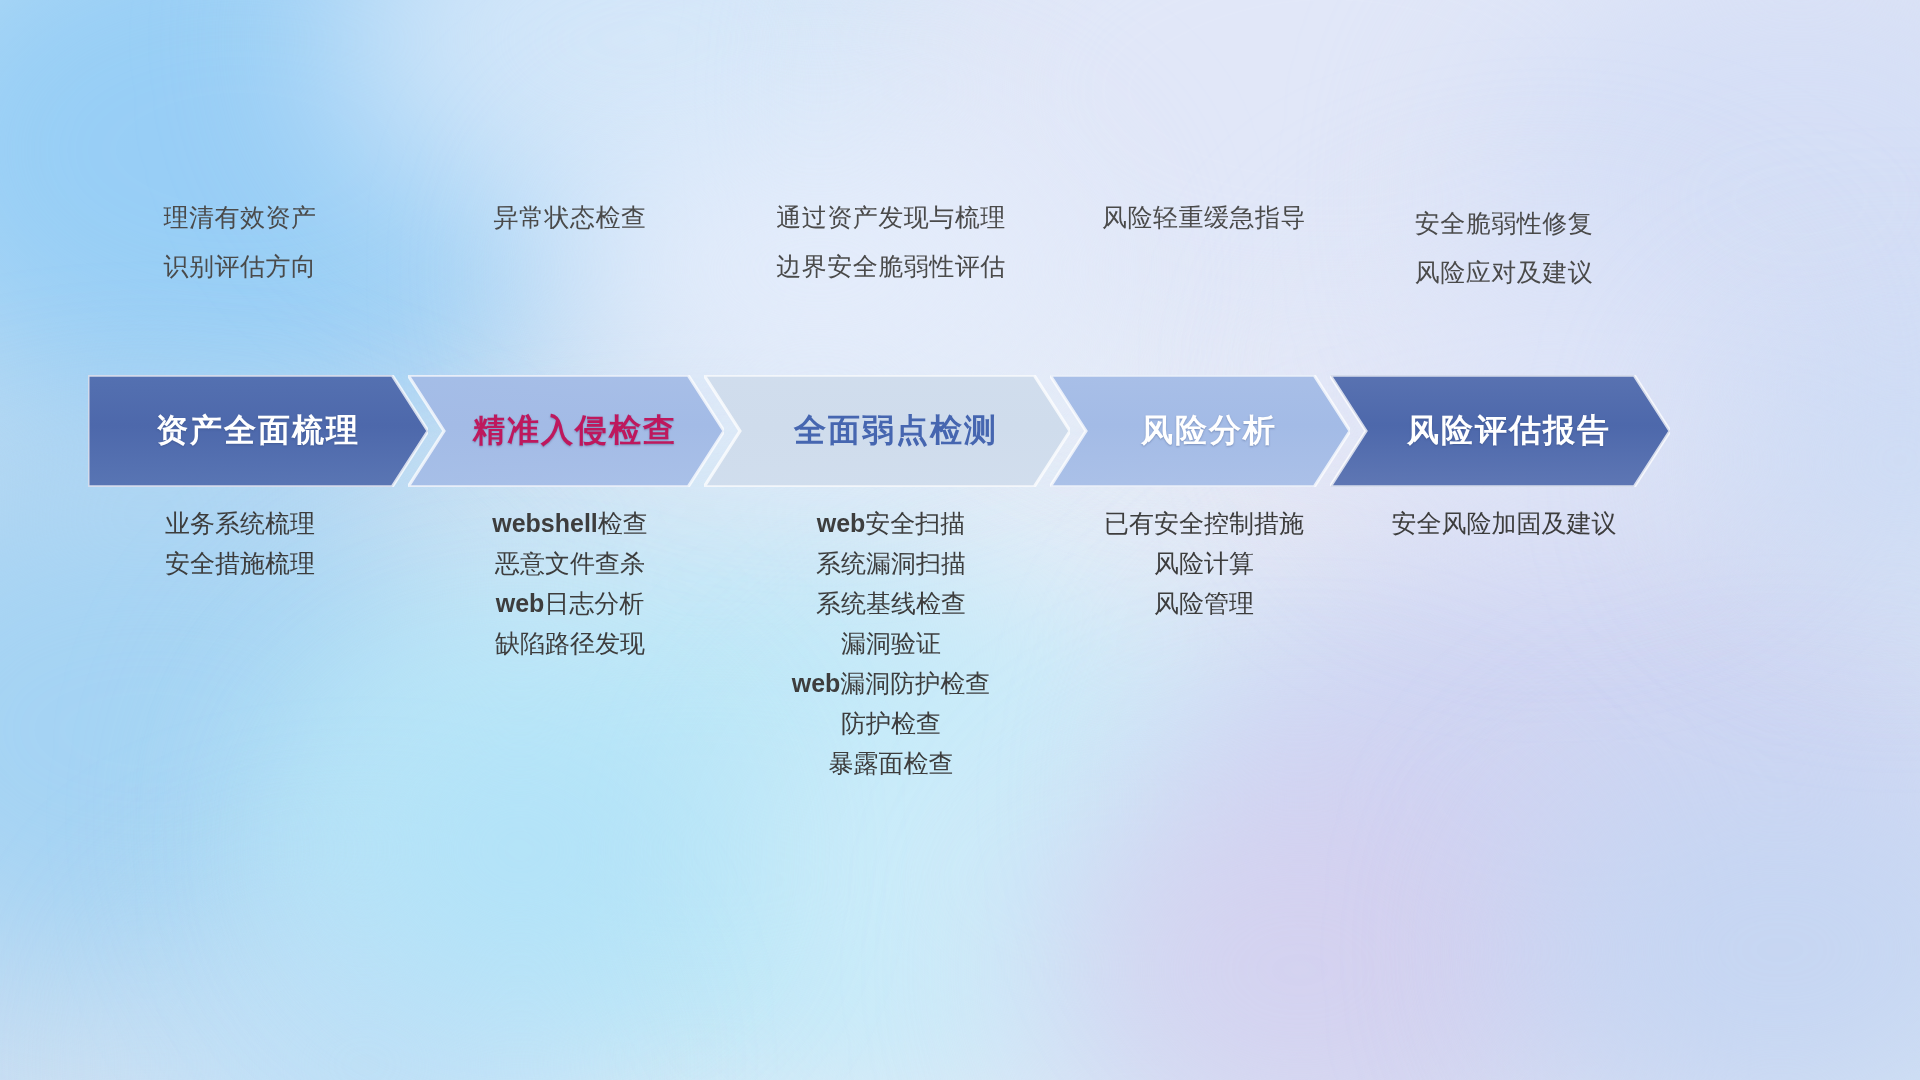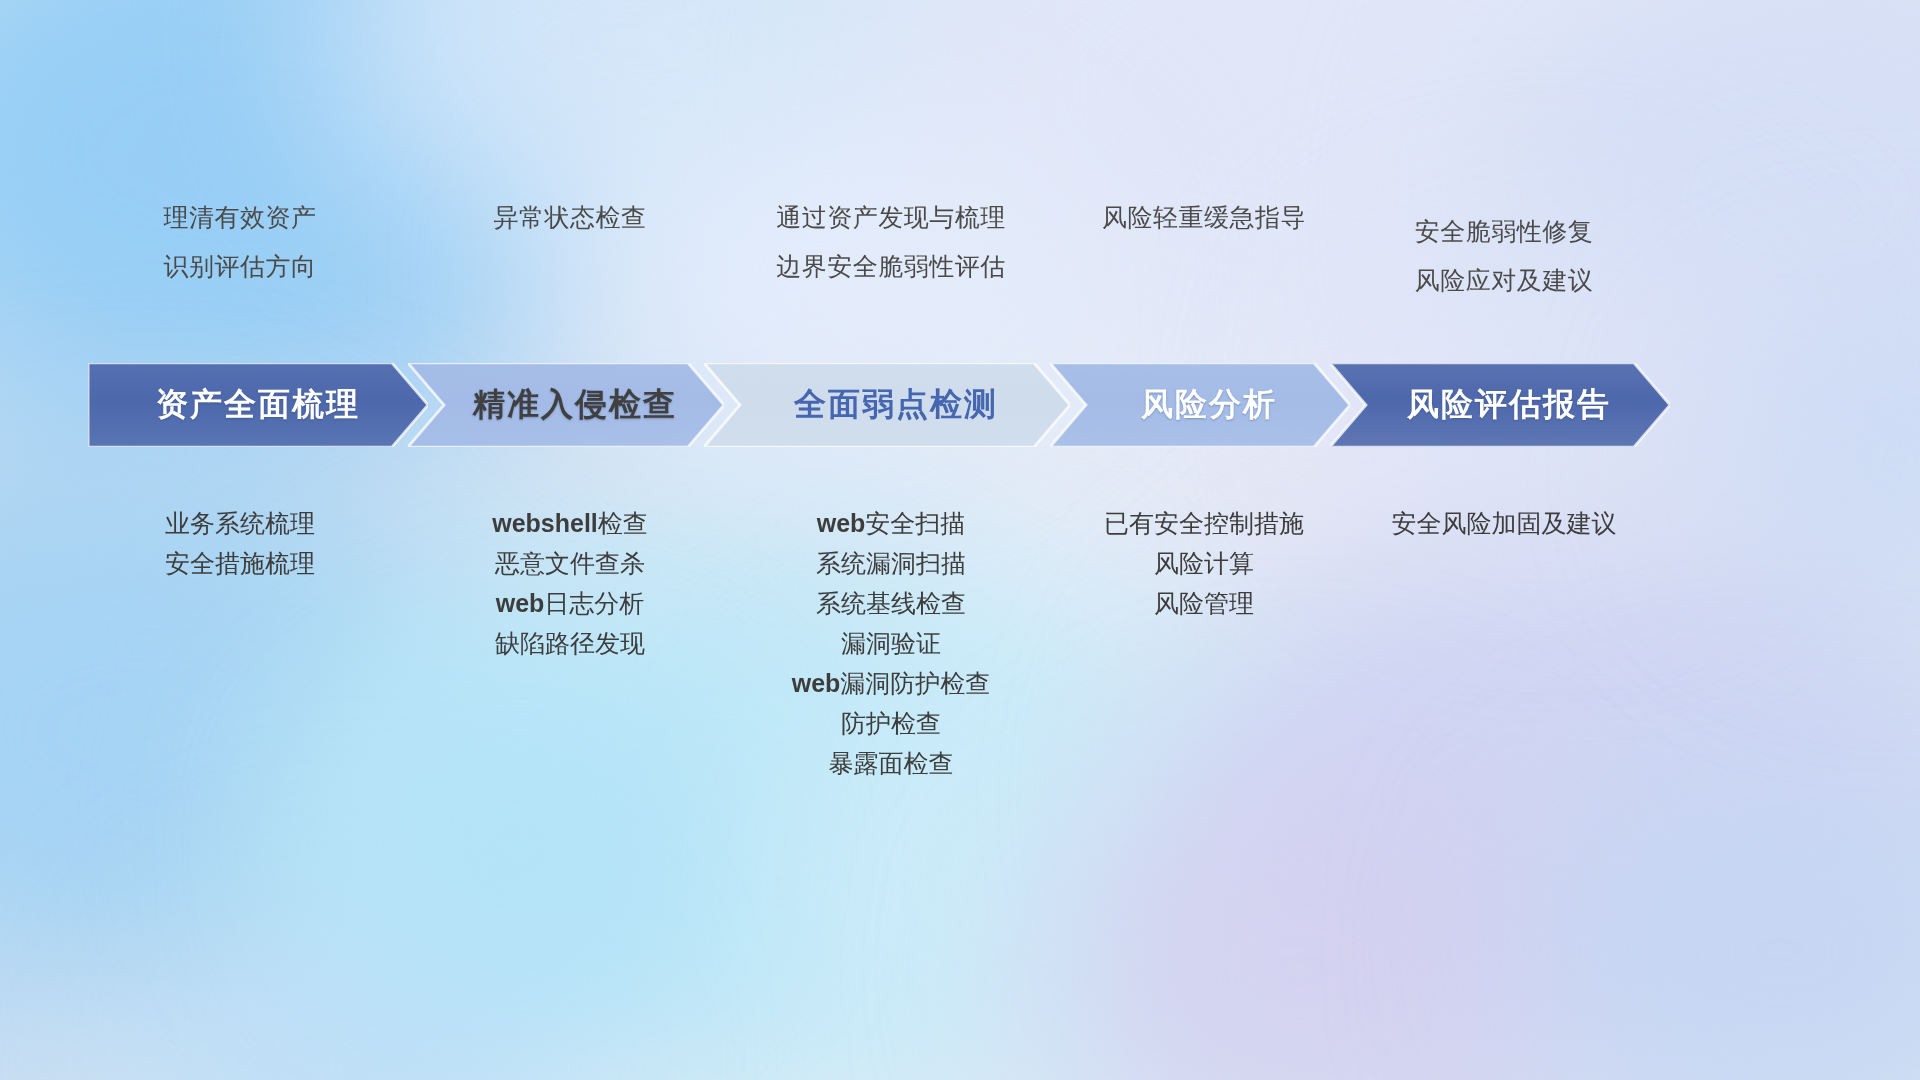--- a/index.html
+++ b/index.html
@@ -40,21 +40,21 @@
 
   .top-list{position:absolute;top:0;width:100%;}
   .top-line{
     font-size:25px;color:#4a4a4a;line-height:49px;white-space:nowrap;
     letter-spacing:.5px;
   }
 
   
   #band{position:absolute;left:88px;top:363px;width:1740px;height:98px;}
   .arrow{
-    position:absolute;top:0;height:84px;
+    position:absolute;top:12px;height:112px;
     display:flex;align-items:center;justify-content:center;
     box-sizing:border-box;
   }
   .arrow .lbl{
     font-size:32px;font-weight:bold;letter-spacing:2px;white-space:nowrap;
     position:relative;z-index:3;
   }
   .arrow .shape{position:absolute;inset:0;z-index:1;}
   .arrow .shape svg{width:100%;height:100%;display:block;}
 
@@ -116,21 +116,21 @@
             <defs>
               <linearGradient id="g1" x1="0" y1="0" x2="0" y2="1">
                 <stop offset="0%" stop-color="#a3bbe6" stop-opacity="0.92"></stop>
                 <stop offset="45%" stop-color="#a3bbe6"></stop>
                 <stop offset="100%" stop-color="#a3bbe6" stop-opacity="0.88"></stop>
               </linearGradient>
             </defs>
             <polygon points="0,0 280,0 316,49 280,98 0,98 36,49" fill="url(#g1)" stroke="rgba(255,255,255,0.75)" stroke-width="3"></polygon>
           </svg>
         </div>
-        <span class="lbl" style="color: #404040; text-shadow: rgba(40, 60, 110, 0.35) 0px 1px 2px; margin-left: 18px; text-align: center;">精准入侵检查</span>
+        <span class="lbl" style="color: #be185d; text-shadow: rgba(40, 60, 110, 0.35) 0px 1px 2px; margin-left: 18px; text-align: center;">精准入侵检查</span>
       </div>
       <div class="arrow" style="left: 616px; width: 366px;">
         <div class="shape">
           <svg viewBox="0 0 366 98" preserveAspectRatio="none">
             <defs>
               <linearGradient id="g2" x1="0" y1="0" x2="0" y2="1">
                 <stop offset="0%" stop-color="#cfdcec" stop-opacity="0.92"></stop>
                 <stop offset="45%" stop-color="#cfdcec"></stop>
                 <stop offset="100%" stop-color="#cfdcec" stop-opacity="0.88"></stop>
               </linearGradient>
@@ -212,21 +212,21 @@
         <div class="top-list" style="top: 193px;">
           <div class="top-line">风险轻重缓急指导</div>
         </div>
         <div class="bot-list" style="top: 503px;">
           <div class="bot-line">已有安全控制措施</div>
           <div class="bot-line">风险计算</div>
           <div class="bot-line">风险管理</div>
         </div>
       </div>
       <div class="col" style="left: 1204px; top: 0px; width: 600px; height: 1080px;">
-        <div class="top-list" style="top: 207px;">
+        <div class="top-list" style="top: 199px;">
           <div class="top-line">安全脆弱性修复</div>
           <div class="top-line">风险应对及建议</div>
         </div>
         <div class="bot-list" style="top: 503px;">
           <div class="bot-line">安全风险加固及建议</div>
         </div>
       </div>
     </div>
 </div>
 

